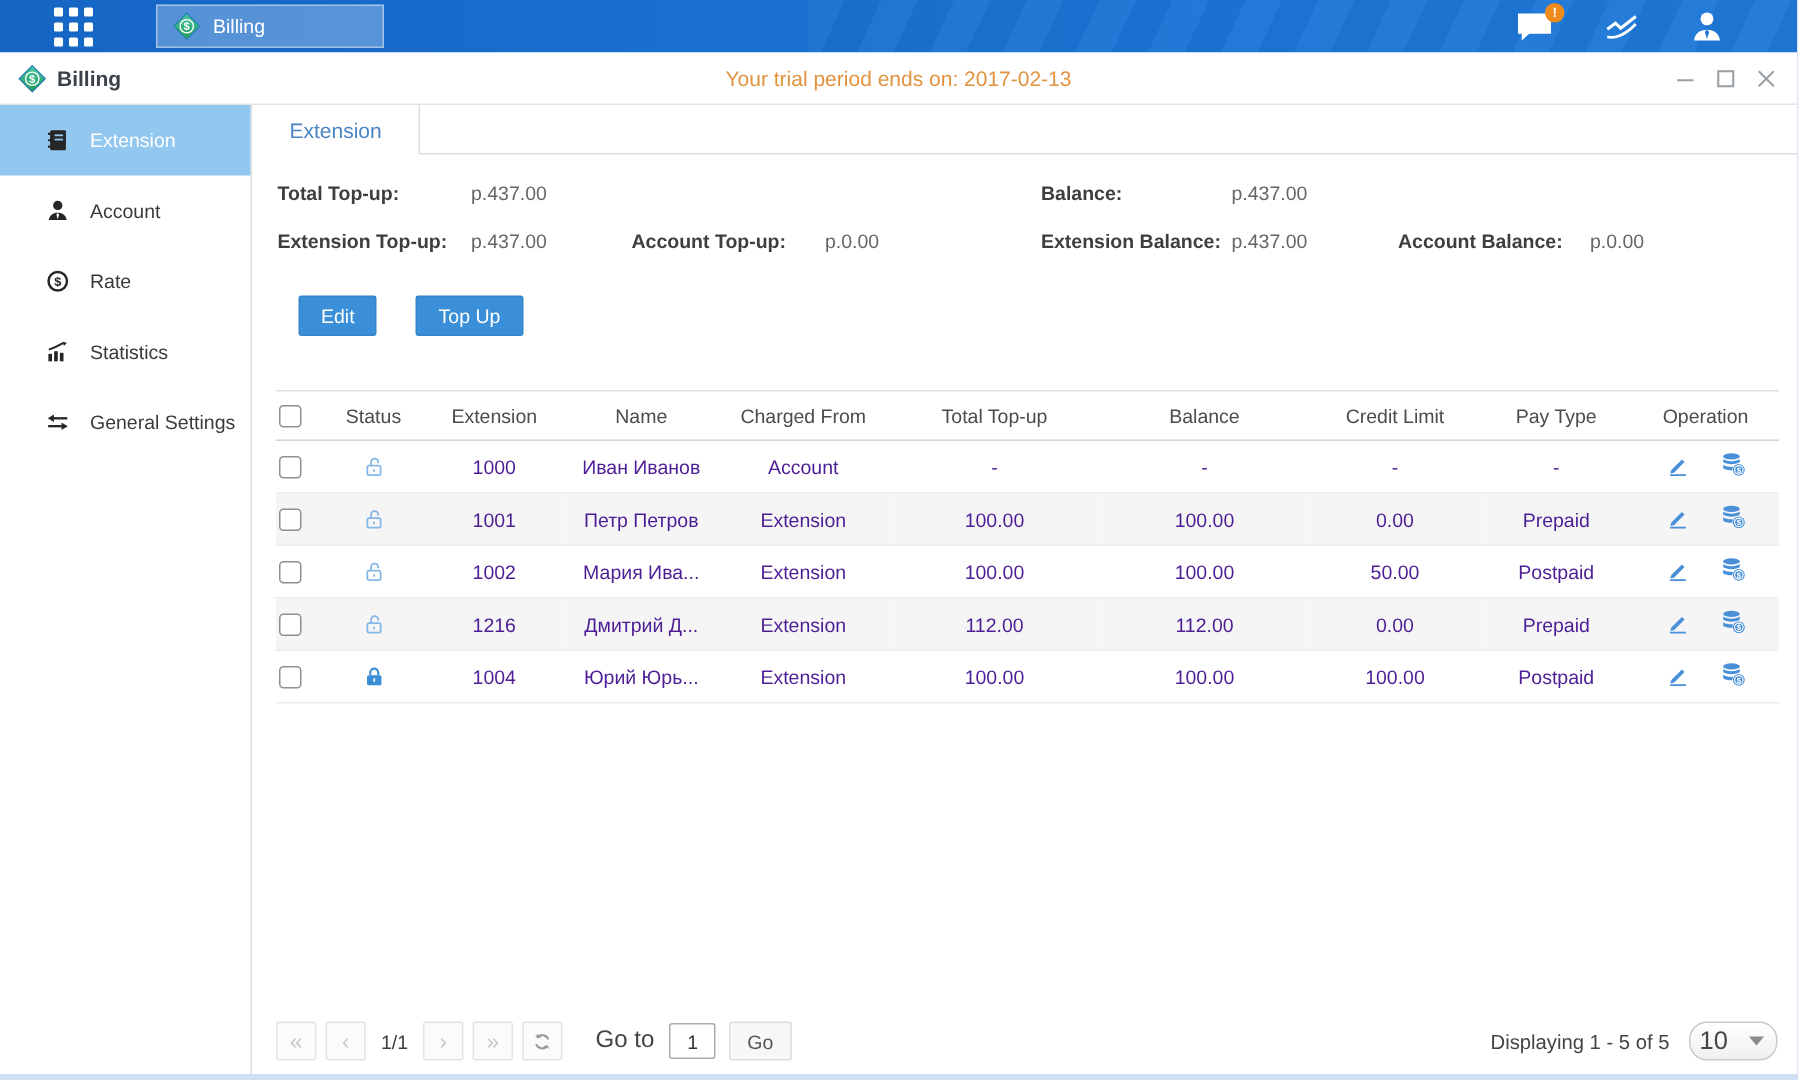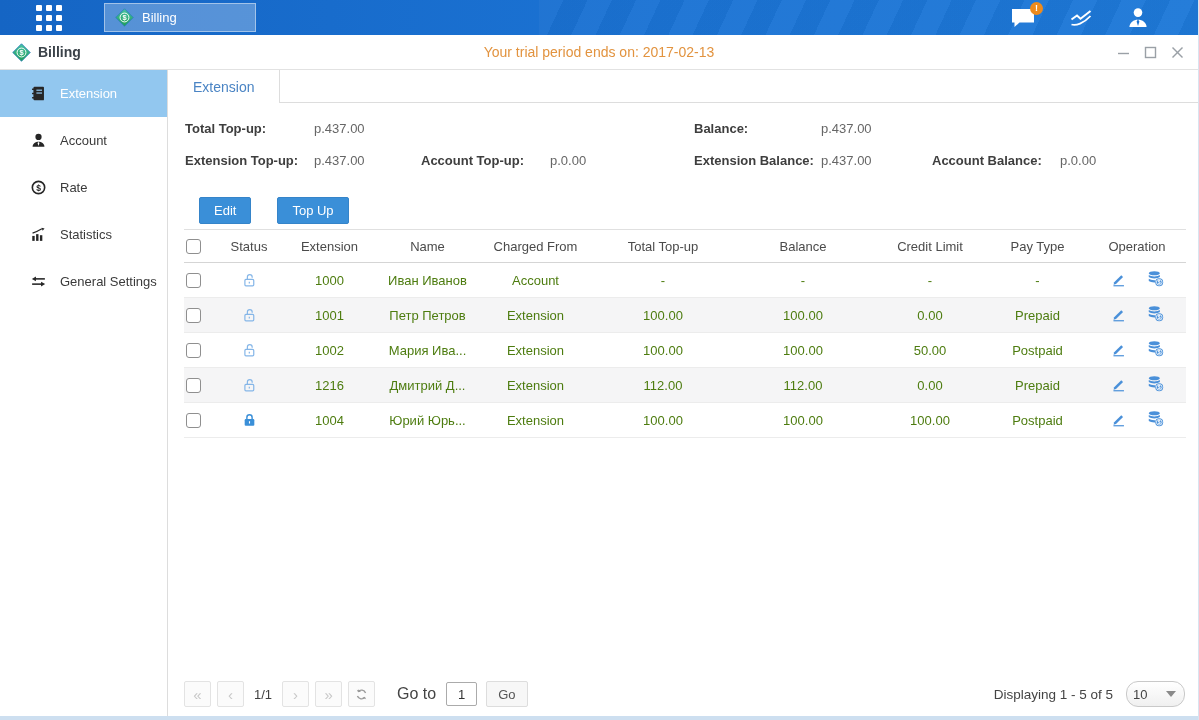--- a/index.html
+++ b/index.html
@@ -47,24 +47,24 @@
 
   .stats { position:relative; height:82px; flex:0 0 82px; font-size:13px; }
   .stat-label { position:absolute; font-weight:bold; color:#3e3e3e; }
   .stat-value { position:absolute; color:#666; }
   .r1 { top:18px; } .r2 { top:50px; }
 
   .toolbar { margin:12px 0 0 17px; display:flex; gap:26px;padding-left:14px; }
   .btn-primary { height:27px; padding:0 14px; background:#3a8fd8; border:1px solid #3584c9; border-radius:2px;
     color:#fff; font-size:13px; font-family:inherit; cursor:pointer; }
 
-  table.ext-table { border-collapse:collapse; table-layout:fixed; width:1002px; margin:5px 0 0 16px; }
+  table.ext-table { border-collapse:collapse; table-layout:fixed; width:1002px; margin:36px 0 0 16px; }
   .ext-table th { height:33px; font-weight:normal; font-size:13px; color:#4b4b4b;
     border-top:1px solid #e0e0e0; border-bottom:1px solid #d5d5d5; text-align:center; background:#fff; }
-  .ext-table td { height:35px; font-size:13px; color:#4d7c0f; text-align:center; border-bottom:1px solid #ececec; }
+  .ext-table td { height:35px; font-size:13px; color:#4c1d95; text-align:center; border-bottom:1px solid #ececec; }
   .ext-table tbody tr:nth-child(even) { background:#f5f5f6; }
   .ext-table .cb-cell { text-align:left; padding-left:2px; }
   .checkbox { display:inline-block; width:15px; height:15px; border:1px solid #8f8f8f; border-radius:3px;
     background:#fff; cursor:pointer; vertical-align:middle; }
   .op-cell-inner { display:inline-flex; align-items:center; gap:18px; }
   .op-icon { display:inline-flex; cursor:pointer; }
   .lock-wrap { display:inline-flex; cursor:pointer; vertical-align:middle; }
 
   
   .pagination { position:absolute; left:16px; right:13px; bottom:9px; display:flex; align-items:center; }
@@ -73,21 +73,21 @@
   .pg-num { margin:0 10px 0 4px; font-size:13px; color:#3f3f3f; }
   .goto-label { margin-left:16px; font-size:16px; color:#444; }
   .goto-input { width:31px; height:24px; border:1px solid #ababab; border-radius:2px; text-align:center;
     font-size:13px; color:#333; margin:0 9px 0 10px; font-family:inherit; }
   .go-btn { height:26px; padding:0 11px; border:1px solid #ddd; background:#f7f7f7; border-radius:2px;
     font-size:13px; color:#555; font-family:inherit; cursor:pointer; }
   .pg-right { margin-left:auto; display:flex; align-items:center; }
   .displaying { font-size:13.5px; color:#444; margin-right:13px; }
   .page-size { width:59px; height:26px; border:1px solid #c9c9c9; border-radius:12px; display:flex;
     align-items:center; padding:0 8px 0 6px; background:linear-gradient(#fff,#f0f0f0);
-    font-size:13px; color:#444; cursor:pointer; }
+    font-size:17px; color:#444; cursor:pointer; }
   .page-size .tri { margin-left:auto; width:0; height:0; border-left:5px solid transparent;
     border-right:5px solid transparent; border-top:6px solid #8a8a8a; }
 
   .bottom-edge { height:4px; flex:0 0 4px; background:#cddff0; }
 </style>
 </head>
 <body>
 
 <div class="app">
 

